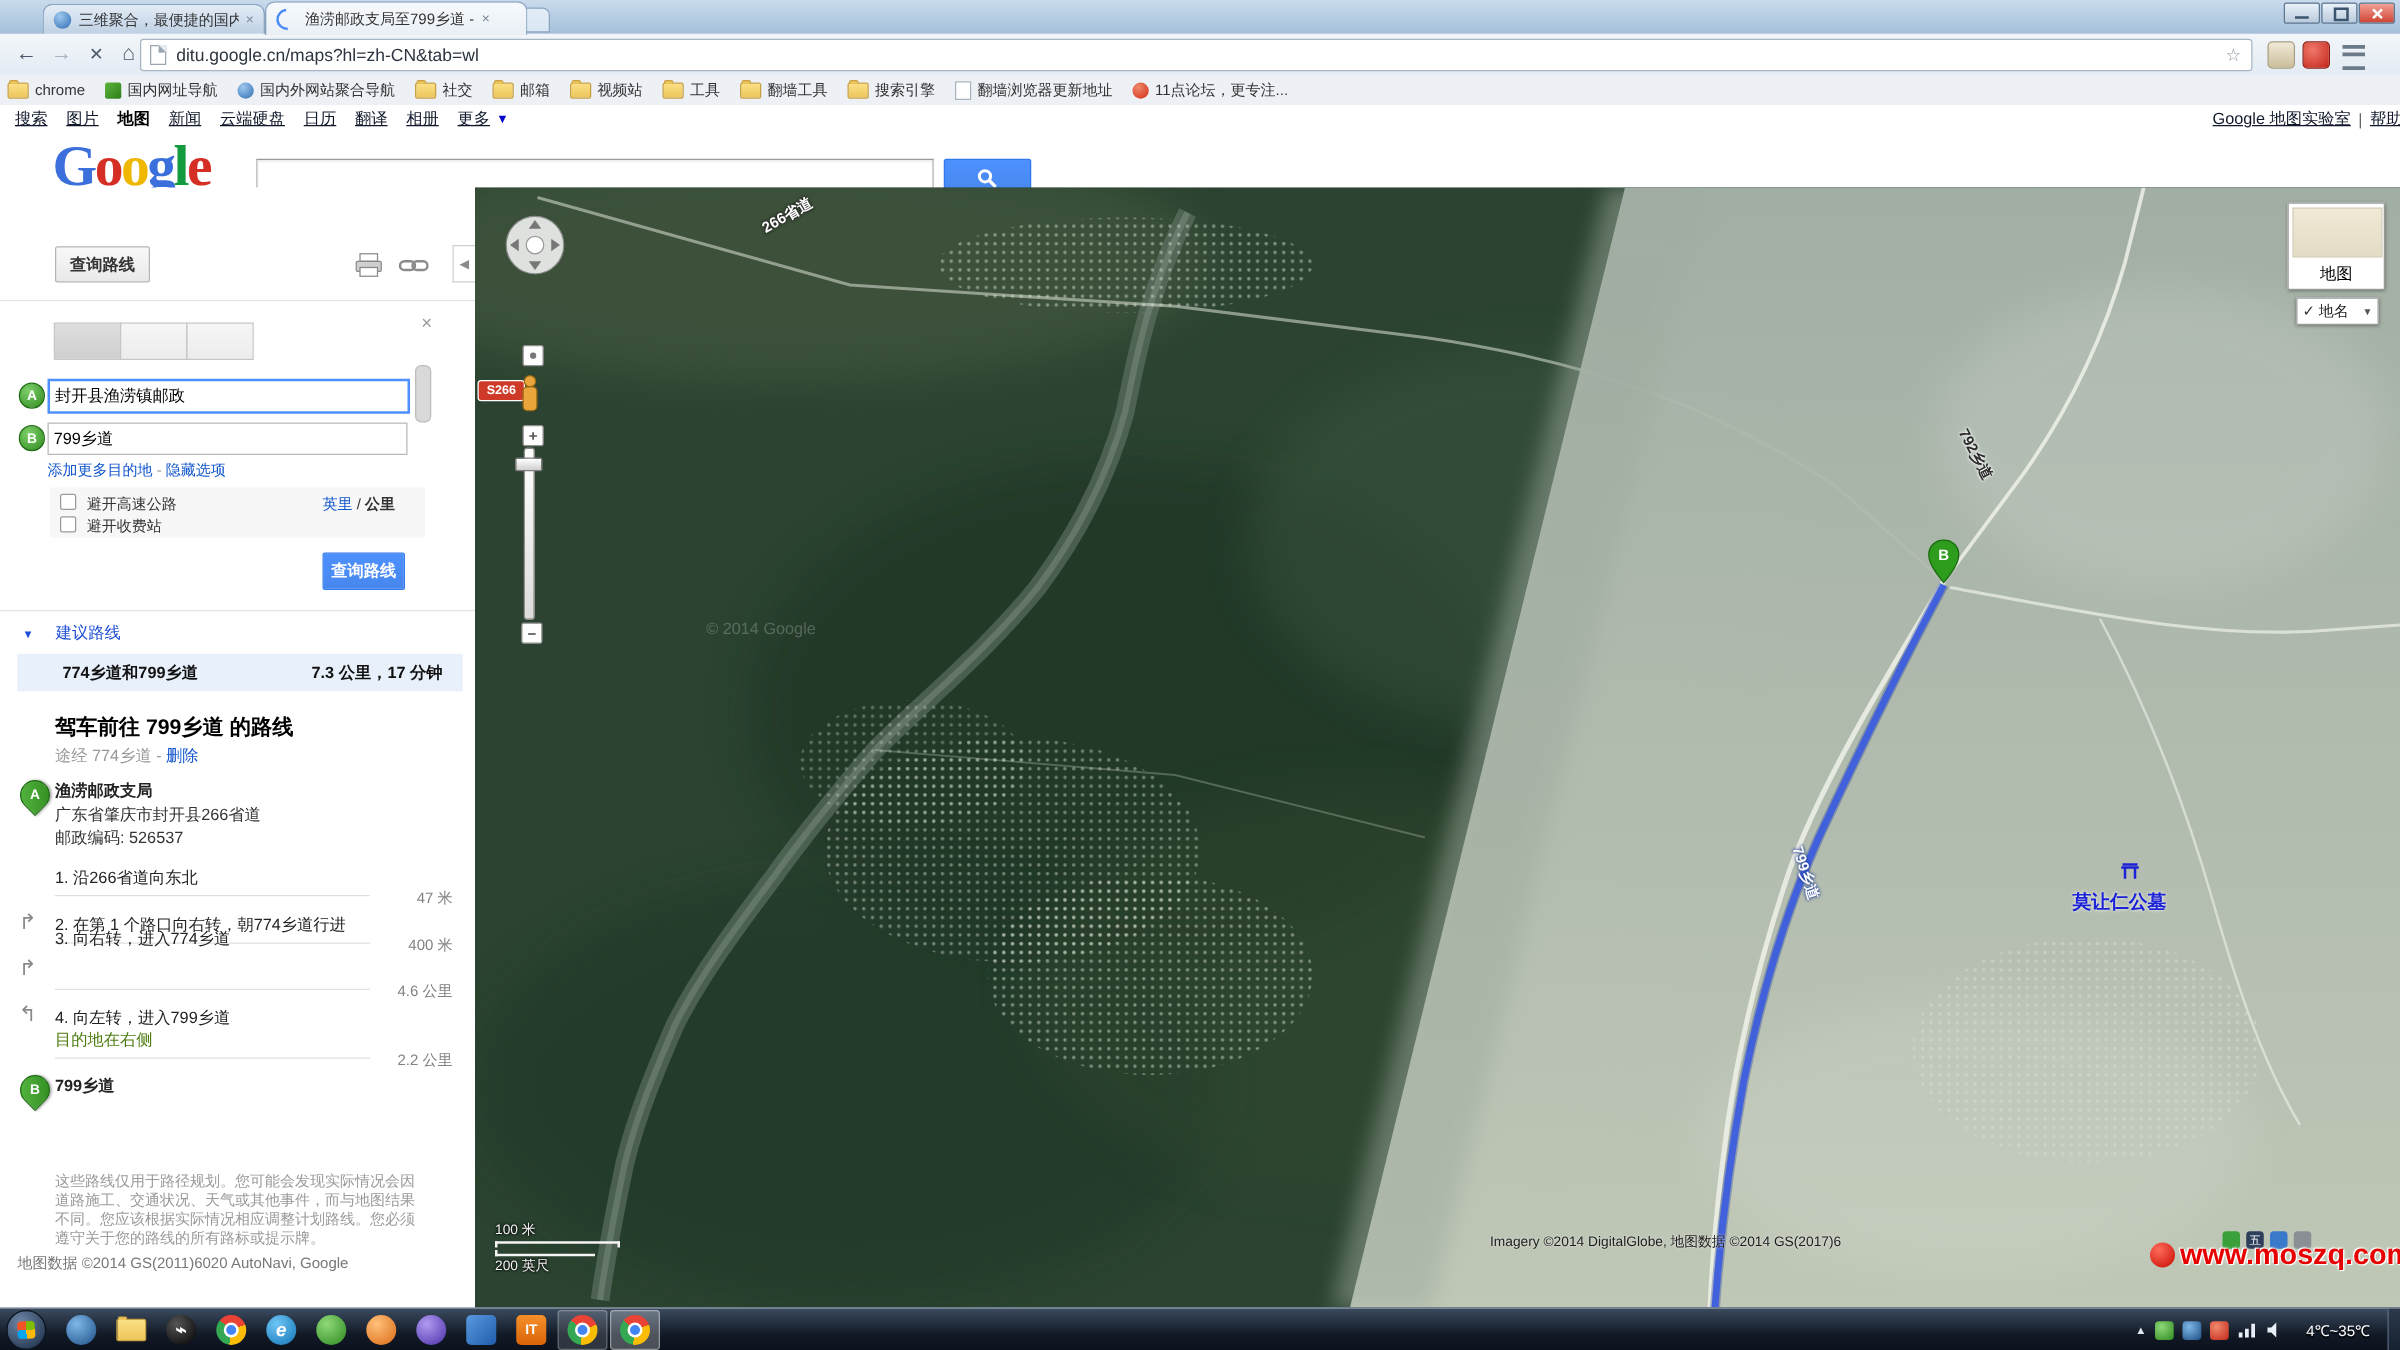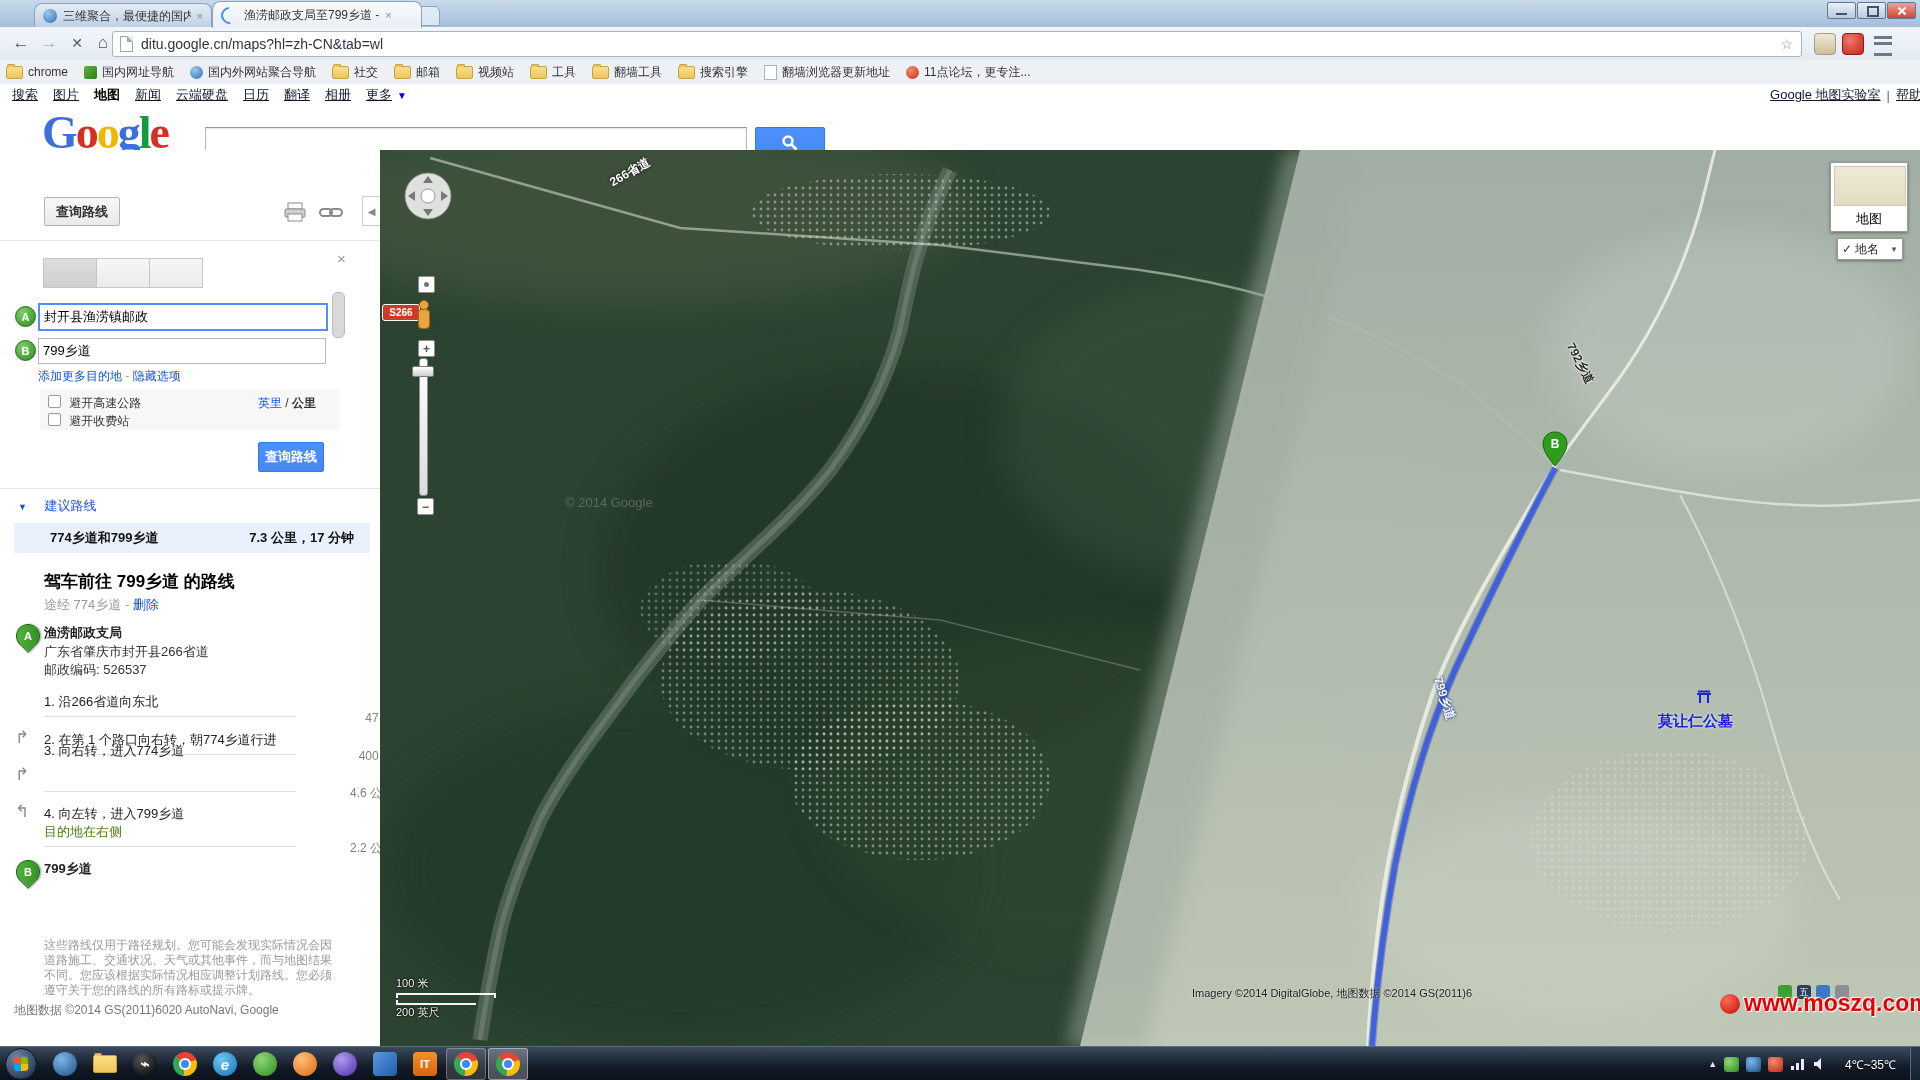--- a/index.html
+++ b/index.html
@@ -66,21 +66,21 @@
   .gbar-right .sep{color:#666;text-decoration:none;}
 
   .logo{position:absolute;left:42px;top:106px;font-family:"Liberation Serif",serif;font-weight:bold;font-size:46px;letter-spacing:-2px;}
   .logo .b{color:#3b6fdb;} .logo .r{color:#d52f25;} .logo .y{color:#efb700;} .logo .g{color:#149b3f;}
   .searchbox{position:absolute;left:205px;top:127px;width:528px;height:28px;border:1px solid #b6b6b6;border-top-color:#9a9a9a;
              background:#fff;box-shadow:inset 0 1px 2px rgba(0,0,0,.1);font-size:15px;padding:0 6px;}
   .searchbtn{position:absolute;left:755px;top:127px;width:68px;height:30px;background:linear-gradient(#4d90fe,#4787ed);
              border:1px solid #3079ed;border-radius:2px;display:flex;align-items:center;justify-content:center;}
 
   
-  .panel{position:absolute;left:0;top:150px;width:380px;height:896px;background:#fff;border-right:1px solid #d0d0d0;padding-left:32px;}
+  .panel{position:absolute;left:0;top:150px;width:380px;height:896px;background:#fff;border-right:1px solid #d0d0d0;}
   .btn-gray{position:absolute;left:44px;top:47px;width:74px;height:27px;background:linear-gradient(#f8f8f8,#e9e9e9);
             border:1px solid #b4b4b4;border-radius:2px;font-weight:bold;font-size:13px;color:#333;
             display:flex;align-items:center;justify-content:center;}
   .panel-divider{position:absolute;left:0;width:380px;border-top:1px solid #e5e5e5;}
   .mode-tabs{position:absolute;left:44px;top:108px;display:flex;}
   .mode{width:52px;height:28px;border:1px solid #c6c6c6;background:linear-gradient(#f6f6f6,#ececec);margin-left:-1px;}
   .mode.sel{background:linear-gradient(#dedede,#cfcfcf);}
   .ab-bubble{position:absolute;left:15px;width:19px;height:19px;border-radius:50%;color:#fff;font-weight:bold;font-size:11px;
              background:radial-gradient(circle at 35% 30%,#7ed06a,#2f8a1f);border:1px solid #1d6b12;
              display:flex;align-items:center;justify-content:center;}
@@ -480,21 +480,21 @@
     </div>
 
     
     <div class="scale">
       <div>100 米</div>
       <div class="bar1"></div>
       <div class="bar2"></div>
       <div>200 英尺</div>
     </div>
 
-    <div class="map-attr">Imagery ©2014 DigitalGlobe, 地图数据 ©2014 GS(2011)6</div>
+    <div class="map-attr">Imagery ©2014 DigitalGlobe, 地图数据 ©2014 GS(2017)6</div>
 
     <div class="shot-icons">
       <span style="background:#3aa13a;"></span>
       <span style="background:#2e3f5c;">五</span>
       <span style="background:#3a78c9;"></span>
       <span style="background:#8a8f96;"></span>
     </div>
 
     <div class="wm">
       <span class="seal"></span>

